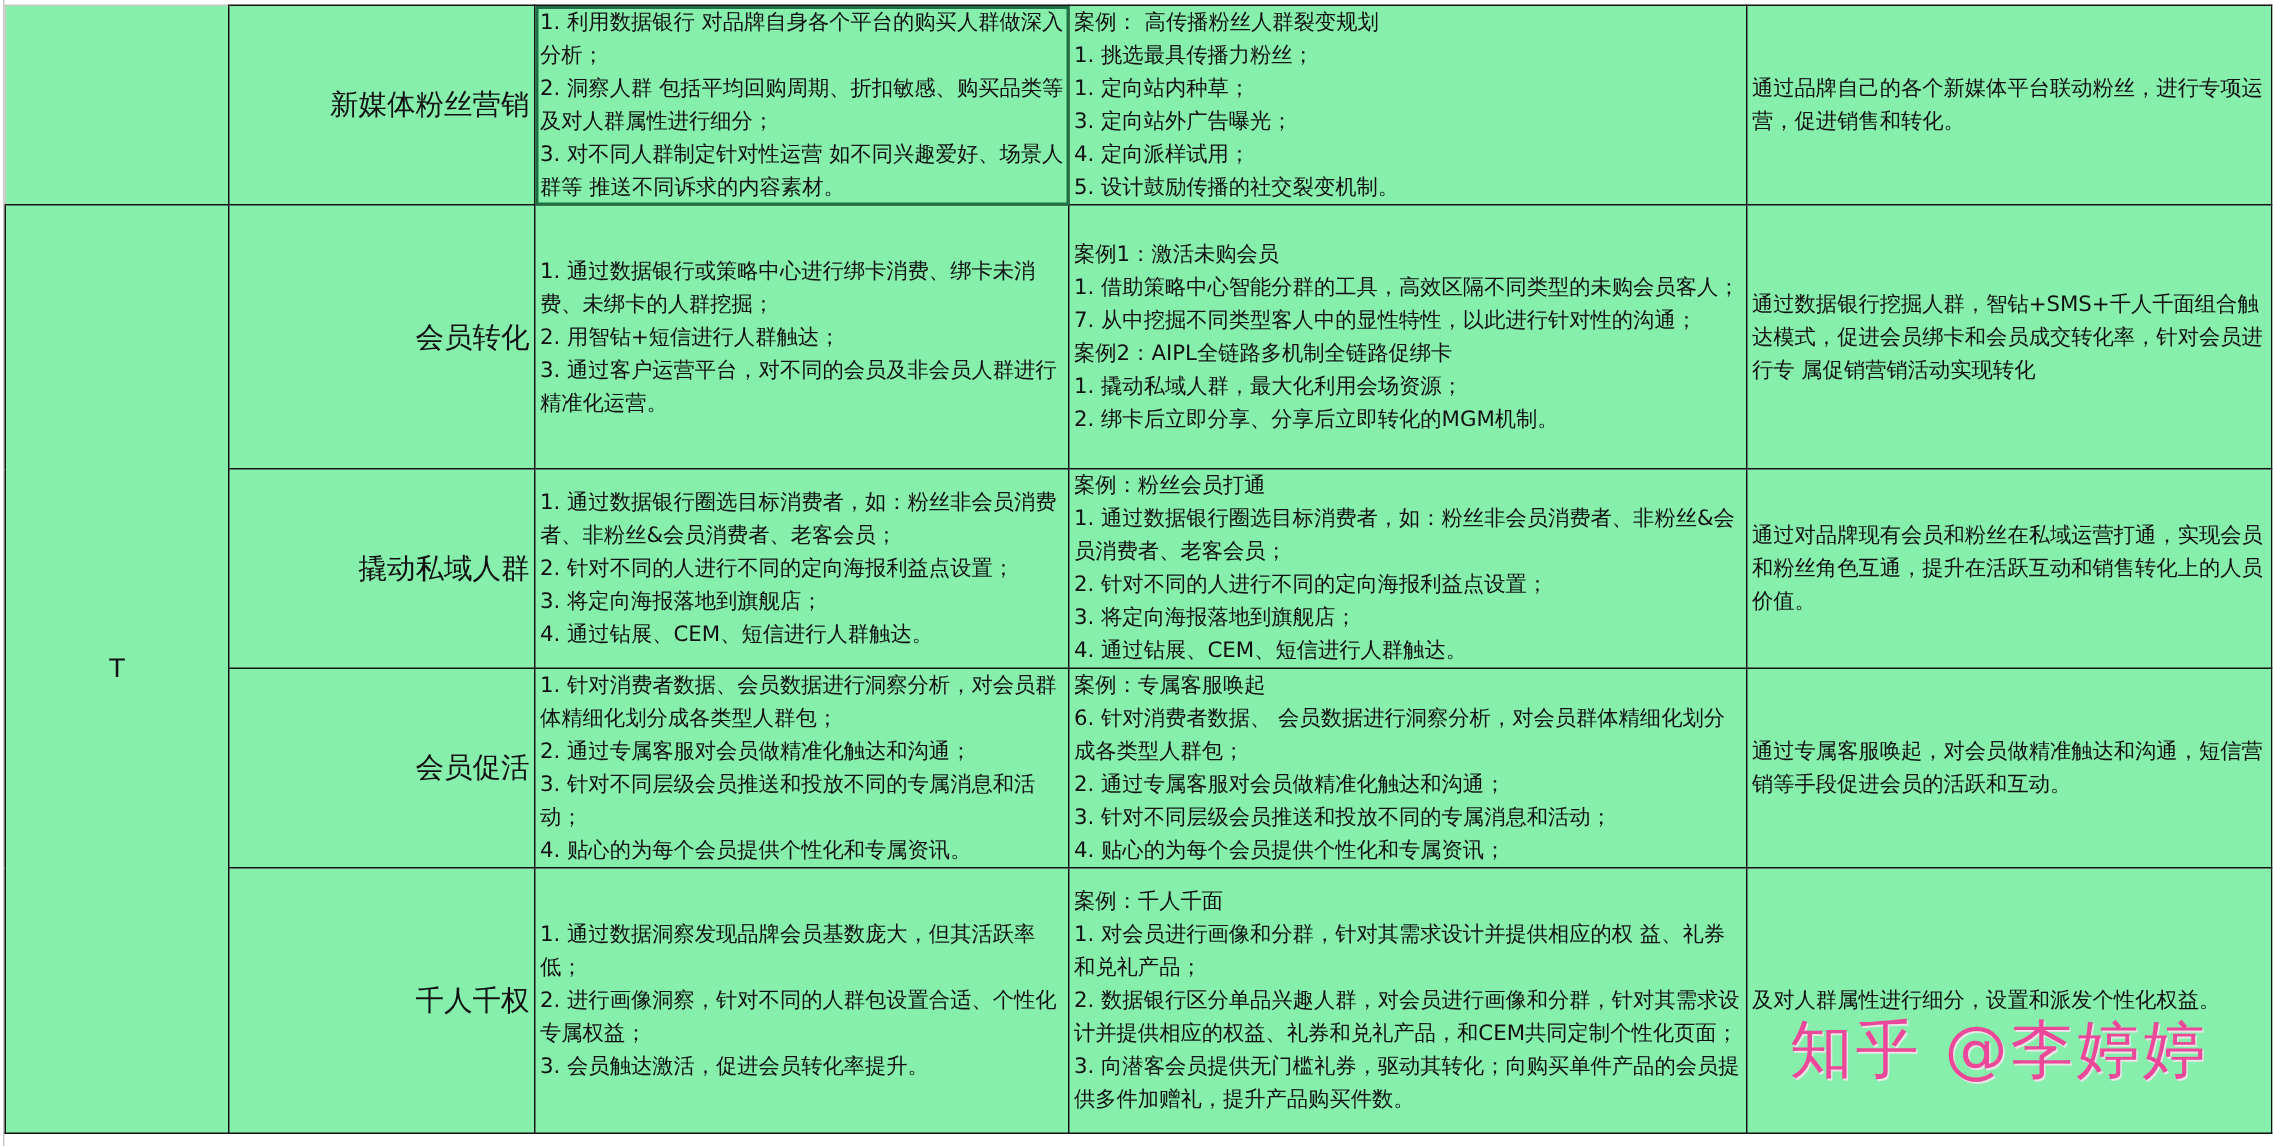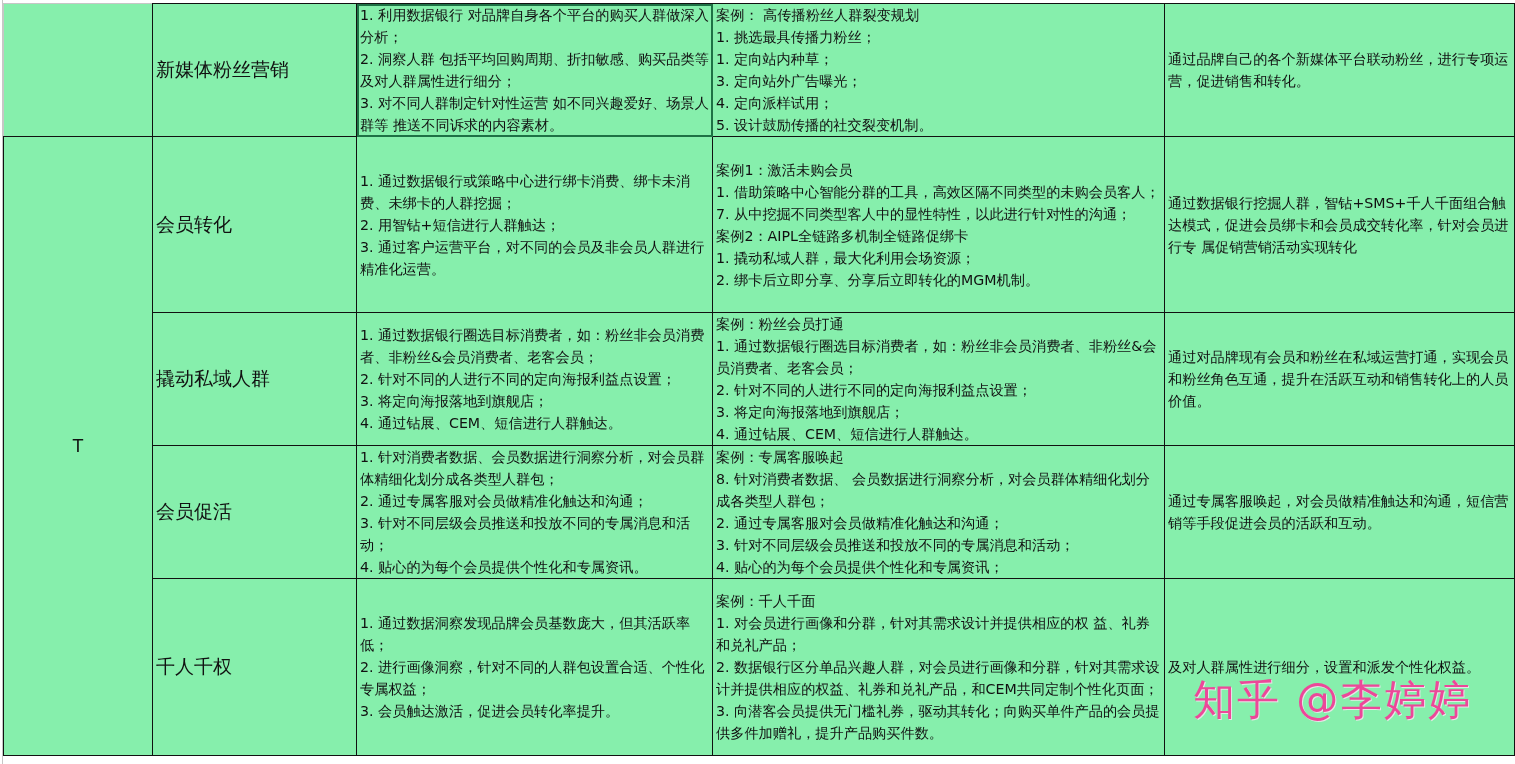--- a/index.html
+++ b/index.html
@@ -4,21 +4,21 @@
 <style>
   html, body { margin: 0; padding: 0; background: #ffffff; }
   body { width: 1515px; height: 764px; overflow: hidden; position: relative;
          font-family: "DejaVu Sans", "Liberation Sans", sans-serif; color: #111; }
   .sheet { position: absolute; left: 0; top: 0; width: 1515px; height: 764px; }
   .gridline-left { position: absolute; left: 2px; top: 0; width: 1px; height: 764px; background: #c6c6c6; }
   table.strategy { position: absolute; left: 3px; top: 3px; border-collapse: collapse; table-layout: fixed; }
   table.strategy td { border: 1.5px solid #111; padding: 0 3px; vertical-align: middle; background: #86efac; }
   table.strategy td.stage { border-top: 1px solid #c6c6c6; text-align: center; font-size: 17px; }
   table.strategy td.stage.empty { border-left: 1px solid #c6c6c6; }
-  td.cat { text-align: left; font-size: 19px; }
+  td.cat { text-align: right; font-size: 19px; }
   td.method, td.case, td.summary { font-size: 14.2px; line-height: 22px; }
   td.case { vertical-align: top; }
   td.method .line, td.case .line { display: block; white-space: normal; word-break: break-all; }
   td.summary { padding-top: 0; margin-left: 45px; }
   td.selected { outline: 2px solid #1e7145; outline-offset: -2px; }
   .watermark { position: absolute; left: 1193px; top: 672px; font-size: 42px; color: #ec4899;
                letter-spacing: 2px; font-family: "DejaVu Sans", sans-serif;
                text-shadow: 1px 1px 0 #e6e6e6; pointer-events: none; }
 </style>
 </head>
@@ -112,21 +112,21 @@
           <span>会员促活</span>
         </td>
         <td class="method">
           <span class="line">1. 针对消费者数据、会员数据进行洞察分析，对会员群体精细化划分成各类型人群包；</span>
           <span class="line">2. 通过专属客服对会员做精准化触达和沟通；</span>
           <span class="line">3. 针对不同层级会员推送和投放不同的专属消息和活动；</span>
           <span class="line">4. 贴心的为每个会员提供个性化和专属资讯。</span>
         </td>
         <td class="case">
           <span class="line">案例：专属客服唤起</span>
-          <span class="line">8. 针对消费者数据、 会员数据进行洞察分析，对会员群体精细化划分成各类型人群包；</span>
+          <span class="line">6. 针对消费者数据、 会员数据进行洞察分析，对会员群体精细化划分成各类型人群包；</span>
           <span class="line">2. 通过专属客服对会员做精准化触达和沟通；</span>
           <span class="line">3. 针对不同层级会员推送和投放不同的专属消息和活动；</span>
           <span class="line">4. 贴心的为每个会员提供个性化和专属资讯；</span>
         </td>
         <td class="summary">
           <span>通过专属客服唤起，对会员做精准触达和沟通，短信营销等手段促进会员的活跃和互动。</span>
         </td>
       </tr>
 
       <tr style="height:177px">

